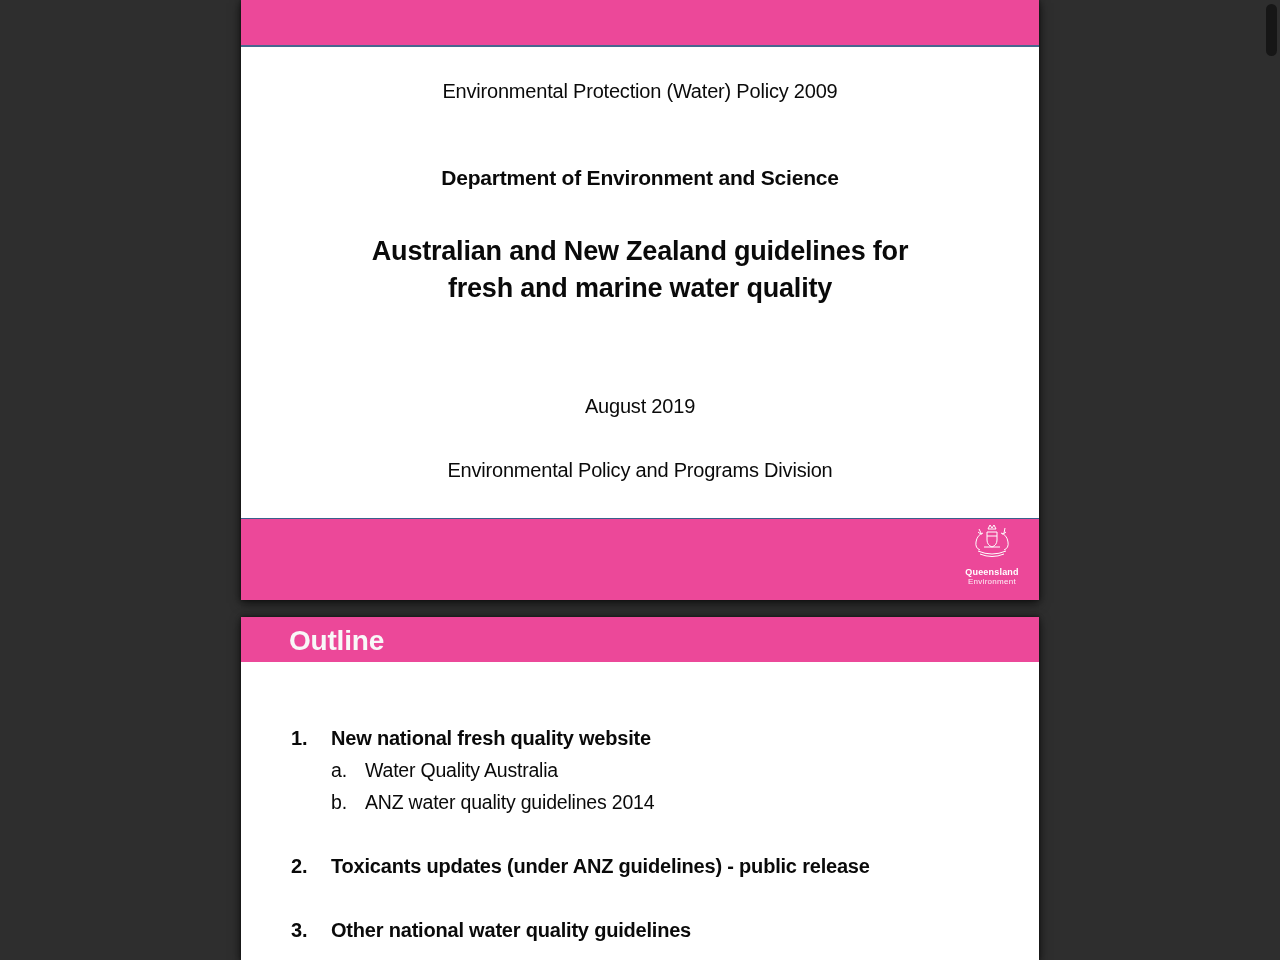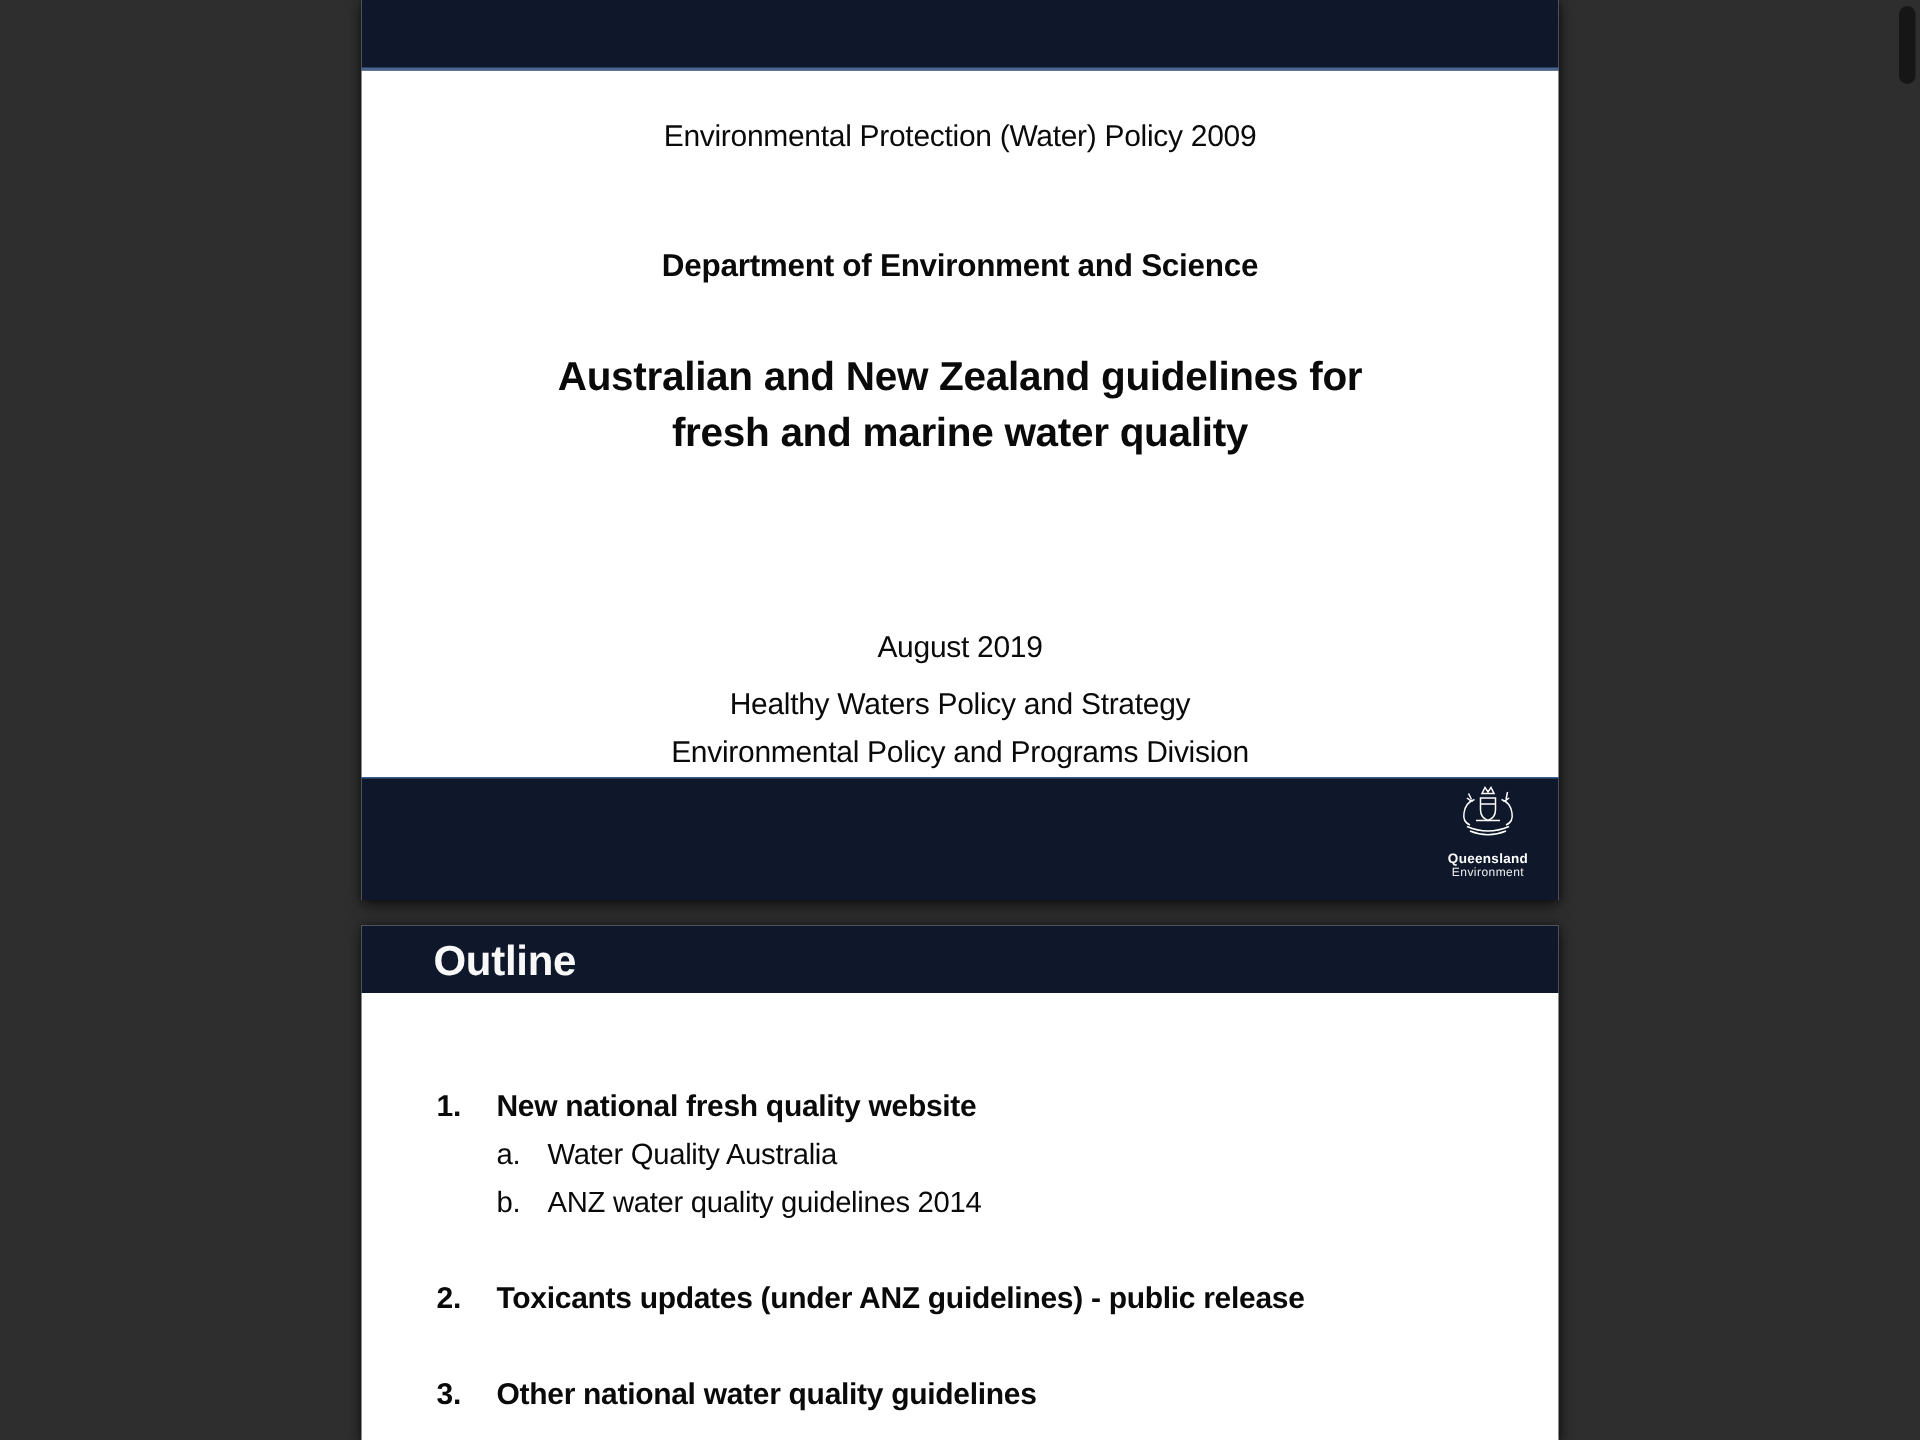--- a/index.html
+++ b/index.html
@@ -18,34 +18,34 @@
     position: absolute;
     left: 241px;
     width: 798px;
     background: #ffffff;
     box-shadow: 0 3px 10px rgba(0,0,0,0.65), 0 0 4px rgba(0,0,0,0.5);
     color: #0a0a0a;
   }
   .slide1 { top: 0; height: 600px; }
   .slide2 { top: 617px; height: 343px; }
 
-  .bar { position: absolute; left: 0; width: 100%; background: #0f172a; padding-left: 24px; }
+  .bar { position: absolute; left: 0; width: 100%; background: #ec4899; padding-left: 24px; }
   .slide1 .bar-top { top: 0; height: 47px; border-bottom: 2px solid #47678f; }
   .slide1 .bar-bottom { top: 518px; height: 82px; border-top: 1px solid #3a5f8c; }
   .slide2 .bar-header { top: 0; height: 45px; }
 
   .centered-line {
     position: absolute; left: 0; width: 100%;
     text-align: center;
     letter-spacing: -0.2px;
   }
   .policy-line { top: 78px; font-size: 20px; line-height: 26px; }
   .department  { top: 159px; font-size: 21px; line-height: 38px; font-weight: 700; }
   .main-title  { top: 233px; font-size: 27px; line-height: 37px; font-weight: 700; }
-  .date-line   { top: 393px; font-size: 20px; line-height: 26px; margin-top: 26px; }
+  .date-line   { top: 393px; font-size: 20px; line-height: 26px; }
   .unit-block  { top: 454px; font-size: 20px; line-height: 32px; }
 
   .qld-logo {
     position: absolute; top: 4px; right: 14px;
     width: 66px; height: 74px;
     display: flex; flex-direction: column; align-items: center;
     color: #ffffff;
   }
   .qld-logo svg { display: block; }
   .qld-logo .org { font-size: 9px; font-weight: 700; line-height: 10px; letter-spacing: 0.2px; }
@@ -91,21 +91,20 @@
     <div class="centered-line department">Department of Environment and Science</div>
 
     <div class="centered-line main-title">
       <div>Australian and New Zealand guidelines for</div>
       <div>fresh and marine water quality</div>
     </div>
 
     <div class="centered-line date-line">August 2019</div>
 
     <div class="centered-line unit-block">
-      <div>Healthy Waters Policy and Strategy</div>
       <div>Environmental Policy and Programs Division</div>
     </div>
 
     <div class="bar bar-bottom">
       <div class="qld-logo">
         <span>
           <svg width="52" height="44" viewBox="0 0 52 44" fill="none" stroke="#ffffff" stroke-width="1">
 
             <path d="M22 6 l2 -4 2 3 2 -3 2 4 z"></path>
 

